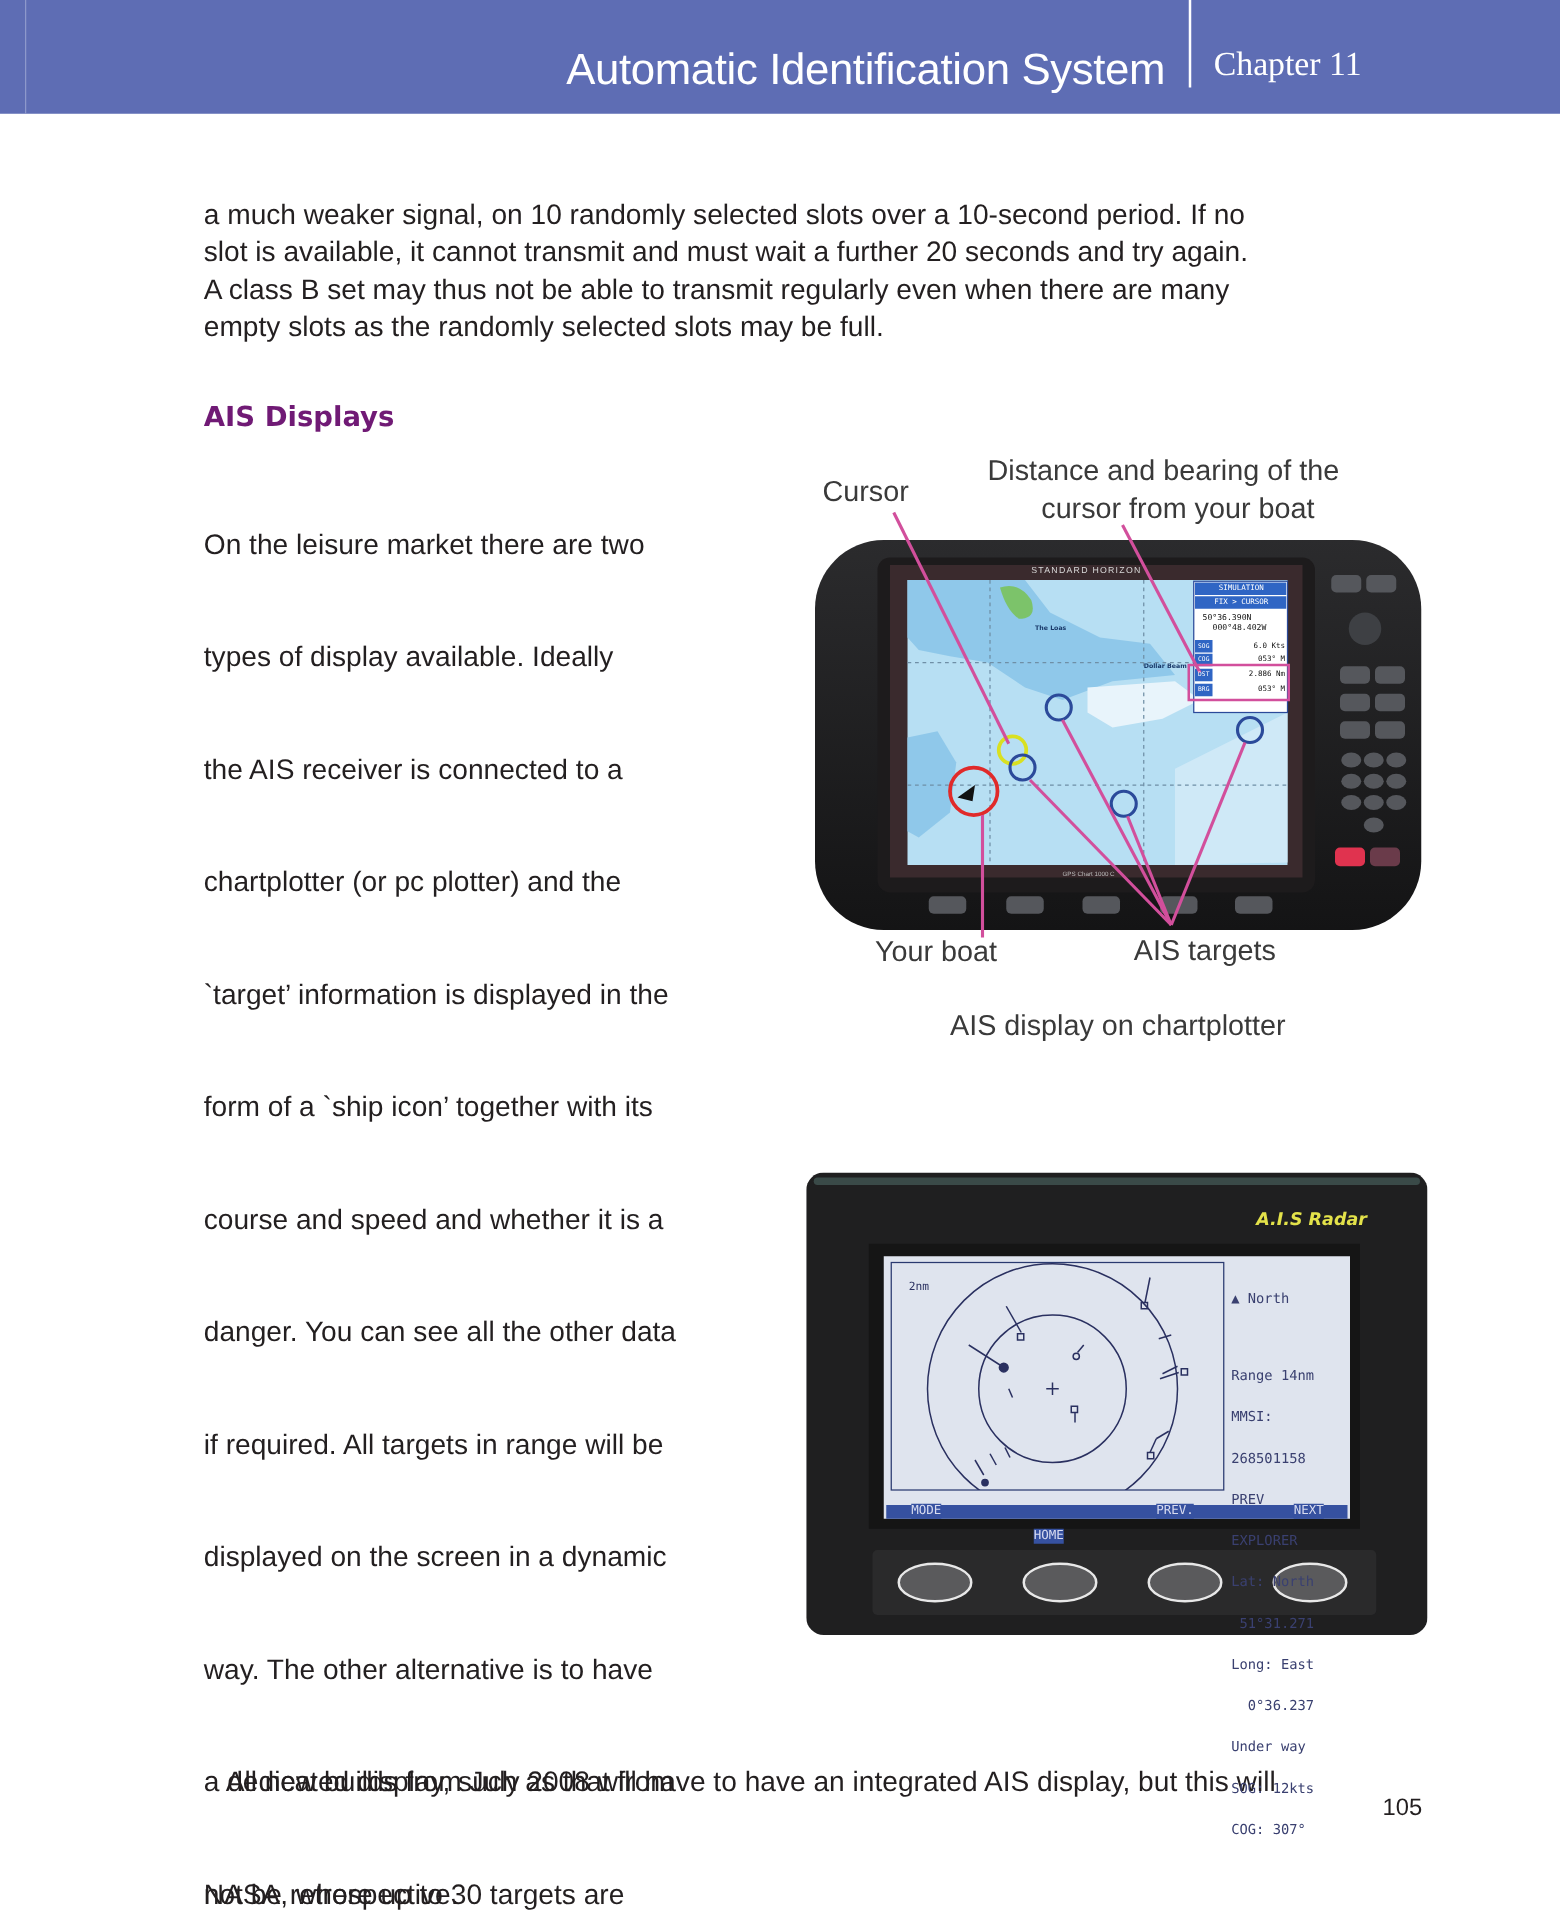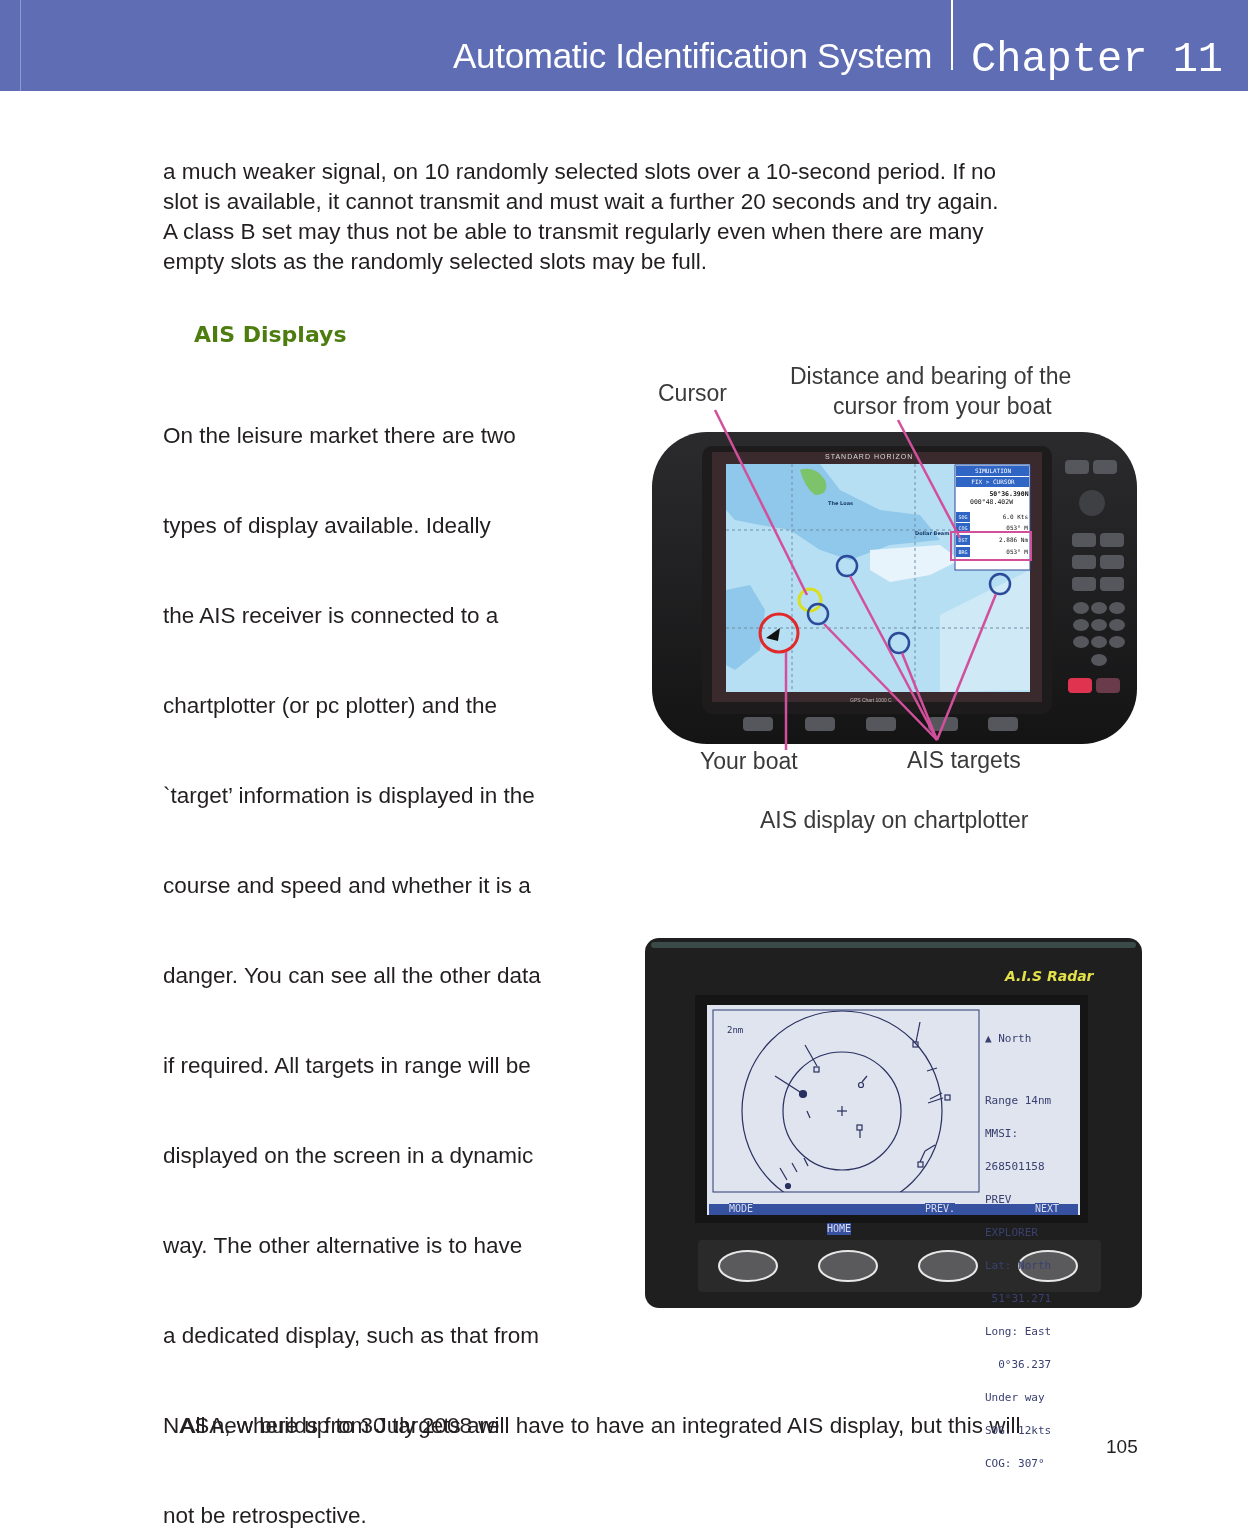--- a/index.html
+++ b/index.html
@@ -1,24 +1,24 @@
 <!DOCTYPE html>
 <html><head>
 <meta charset="utf-8">
 <style>
   html,body{margin:0;padding:0;background:#fff;}
   body{width:1248px;height:1530px;position:relative;overflow:hidden;font-family:"DejaVu Sans","Liberation Sans",sans-serif;color:#231f20;}
   .header{position:absolute;left:0;top:0;width:1248px;height:91px;background:#5e6db4;}
   .header .lborder{position:absolute;left:20px;top:0;width:1px;height:91px;background:#8d98cb;}
   .header .title{position:absolute;right:316px;top:36px;font-family:"Liberation Sans",sans-serif;font-size:35px;color:#fff;letter-spacing:-0.3px;white-space:nowrap;}
   .header .divider{position:absolute;left:951px;top:0;width:2px;height:70px;background:#fff;}
-  .header .chapter{position:absolute;left:971px;top:36px;font-family:Liberation Mono, monospace;font-size:42px;color:#fff;white-space:nowrap;}
+  .header .chapter{position:absolute;left:971px;top:36px;font-family:Liberation Serif, serif;font-size:27px;color:#fff;white-space:nowrap;}
   .para{position:absolute;font-family:"Liberation Sans",sans-serif;font-size:22.5px;line-height:30px;color:#231f20;white-space:nowrap;}
   .para .ln{display:block;}
-  .section-head{position:absolute;left:163px;top:322px;font-family:"DejaVu Sans",sans-serif;font-weight:bold;font-size:22px;color:#4d7c0f;margin-left:31px;}
+  .section-head{position:absolute;left:163px;top:322px;font-family:"DejaVu Sans",sans-serif;font-weight:bold;font-size:22px;color:#701a75;}
   .fig{position:absolute;}
   .caption-label{position:absolute;font-family:"Liberation Sans",sans-serif;color:#3a3a3a;white-space:nowrap;}
   .pagenum{position:absolute;left:1106px;top:1436px;font-family:"Liberation Sans",sans-serif;font-size:19px;color:#231f20;}
   .lcd-text{font-family:"DejaVu Sans Mono",monospace;}
 </style>
 </head>
 <body>
 
 <div class="header">
   <div class="lborder"></div>
@@ -35,20 +35,21 @@
 </div>
 
 <div class="section-head">AIS Displays</div>
 
 <div class="para" style="left:163px;top:361px;white-space:pre;">
   <span class="ln">On the leisure market there are two</span>
   <span class="ln">types of display available. Ideally</span>
   <span class="ln">the AIS receiver is connected to a</span>
   <span class="ln">chartplotter (or pc plotter) and the</span>
   <span class="ln">`target’ information is displayed in the</span>
+  <span class="ln">form of a `ship icon’ together with its</span>
   <span class="ln">course and speed and whether it is a</span>
   <span class="ln">danger. You can see all the other data</span>
   <span class="ln">if required. All targets in range will be</span>
   <span class="ln">displayed on the screen in a dynamic</span>
   <span class="ln">way. The other alternative is to have</span>
   <span class="ln">a dedicated display, such as that from</span>
   <span class="ln">NASA, where up to 30 targets are</span>
   
   
   
@@ -160,21 +161,21 @@
       <line x1="262" y1="293" x2="297" y2="380"></line>
       <line x1="356" y1="234" x2="297" y2="380"></line>
     </g>
   </svg>
 
   <div style="position:absolute;left:185px;top:93px;font-size:7px;color:#d9d9d9;letter-spacing:1px;font-family:'Liberation Sans',sans-serif;">STANDARD HORIZON</div>
   <div style="position:absolute;left:210px;top:337px;font-size:5px;color:#bbb;font-family:'Liberation Sans',sans-serif;">GPS Chart 1000 C</div>
 
   <div class="lcd-text" style="position:absolute;left:318px;top:106px;width:70px;font-size:6px;line-height:10px;color:#fff;text-align:center;">SIMULATION</div>
   <div class="lcd-text" style="position:absolute;left:318px;top:117px;width:70px;font-size:6px;line-height:10px;color:#fff;text-align:center;">FIX &gt; CURSOR</div>
-  <div class="lcd-text" style="position:absolute;left:340px;top:130px;width:58px;font-size:6.5px;line-height:8px;color:#111;text-align:center;font-weight:bold;">50°36.390N</div>
+  <div class="lcd-text" style="position:absolute;left:322px;top:130px;width:58px;font-size:6.5px;line-height:8px;color:#111;text-align:left;">50°36.390N</div>
   <div class="lcd-text" style="position:absolute;left:330px;top:138px;width:58px;font-size:6.5px;line-height:8px;color:#111;text-align:left;">000°48.402W</div>
   <div class="lcd-text" style="position:absolute;left:316px;top:152px;width:14px;font-size:5px;line-height:10px;color:#fff;text-align:center;">SOG</div>
   <div class="lcd-text" style="position:absolute;left:332px;top:152px;width:56px;font-size:6px;line-height:10px;color:#111;text-align:right;">6.0 Kts</div>
   <div class="lcd-text" style="position:absolute;left:316px;top:163px;width:14px;font-size:5px;line-height:10px;color:#fff;text-align:center;">COG</div>
   <div class="lcd-text" style="position:absolute;left:332px;top:163px;width:56px;font-size:6px;line-height:10px;color:#111;text-align:right;">053° M</div>
   <div class="lcd-text" style="position:absolute;left:316px;top:175px;width:14px;font-size:5px;line-height:10px;color:#fff;text-align:center;">DST</div>
   <div class="lcd-text" style="position:absolute;left:332px;top:175px;width:56px;font-size:6px;line-height:10px;color:#111;text-align:right;">2.886 Nm</div>
   <div class="lcd-text" style="position:absolute;left:316px;top:187px;width:14px;font-size:5px;line-height:10px;color:#fff;text-align:center;">BRG</div>
   <div class="lcd-text" style="position:absolute;left:332px;top:187px;width:56px;font-size:6px;line-height:10px;color:#111;text-align:right;">053° M</div>
   <div style="position:absolute;left:188px;top:140px;font-size:5px;color:#1a3a6a;font-weight:bold;">The Loas</div>

